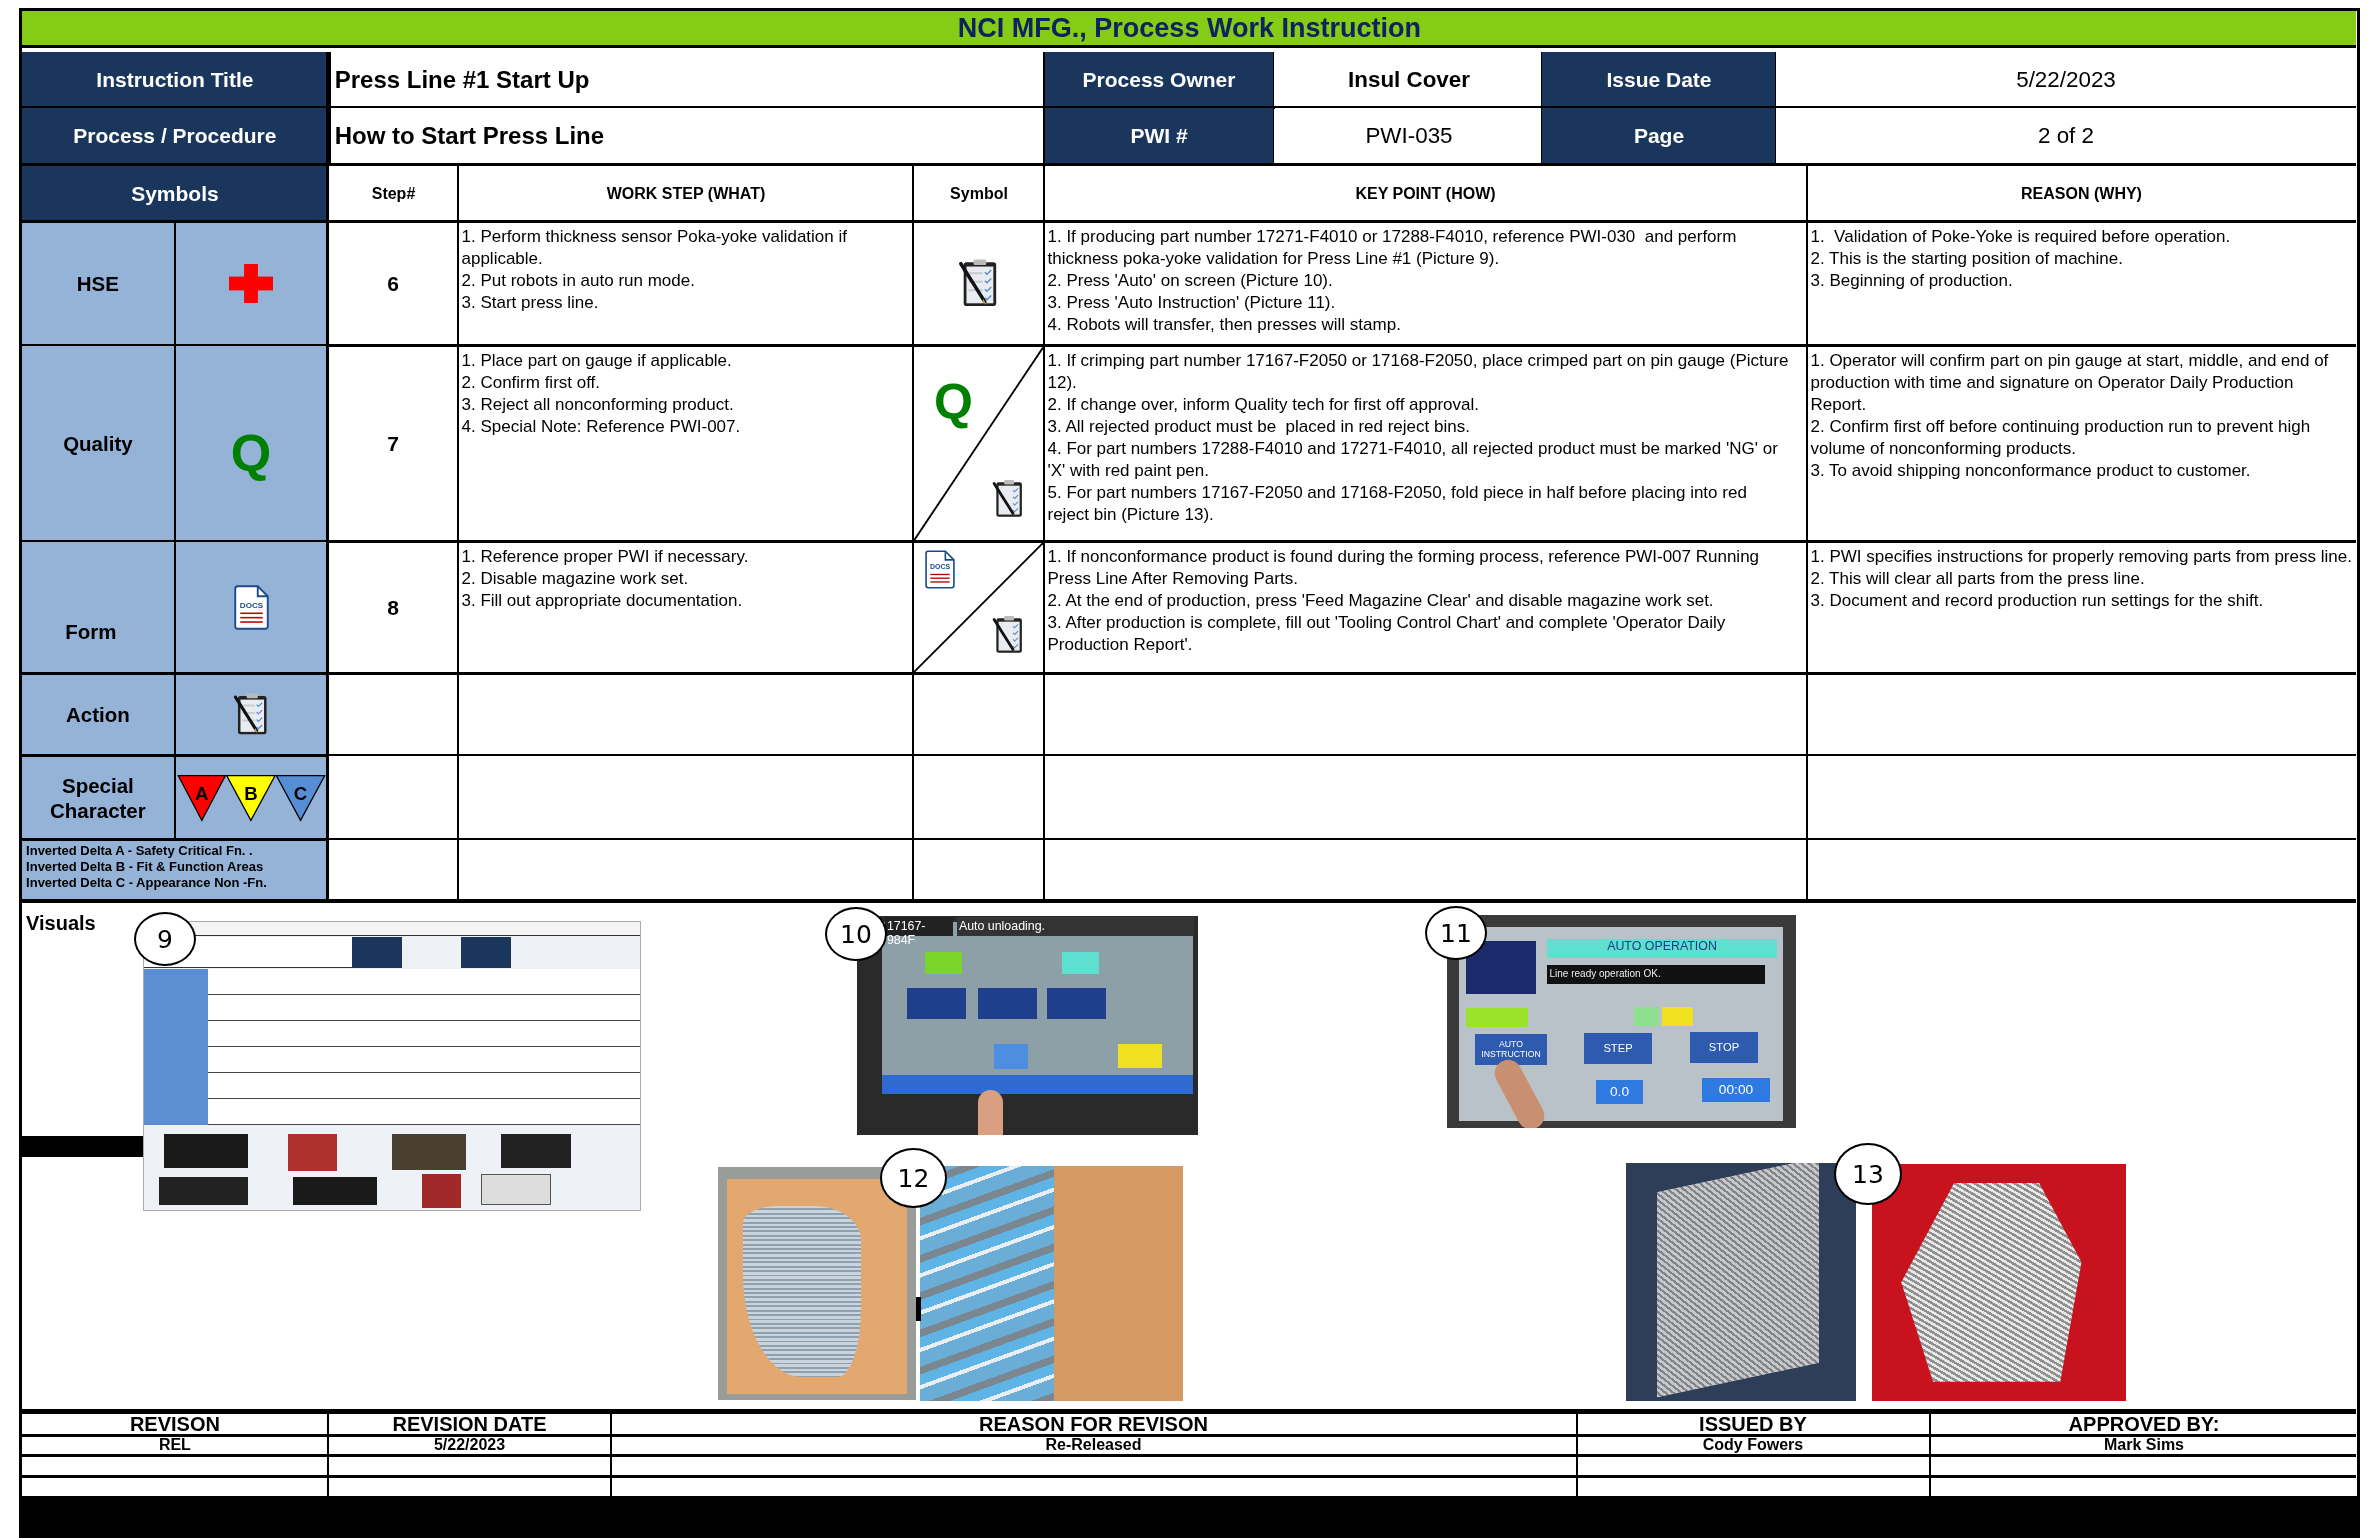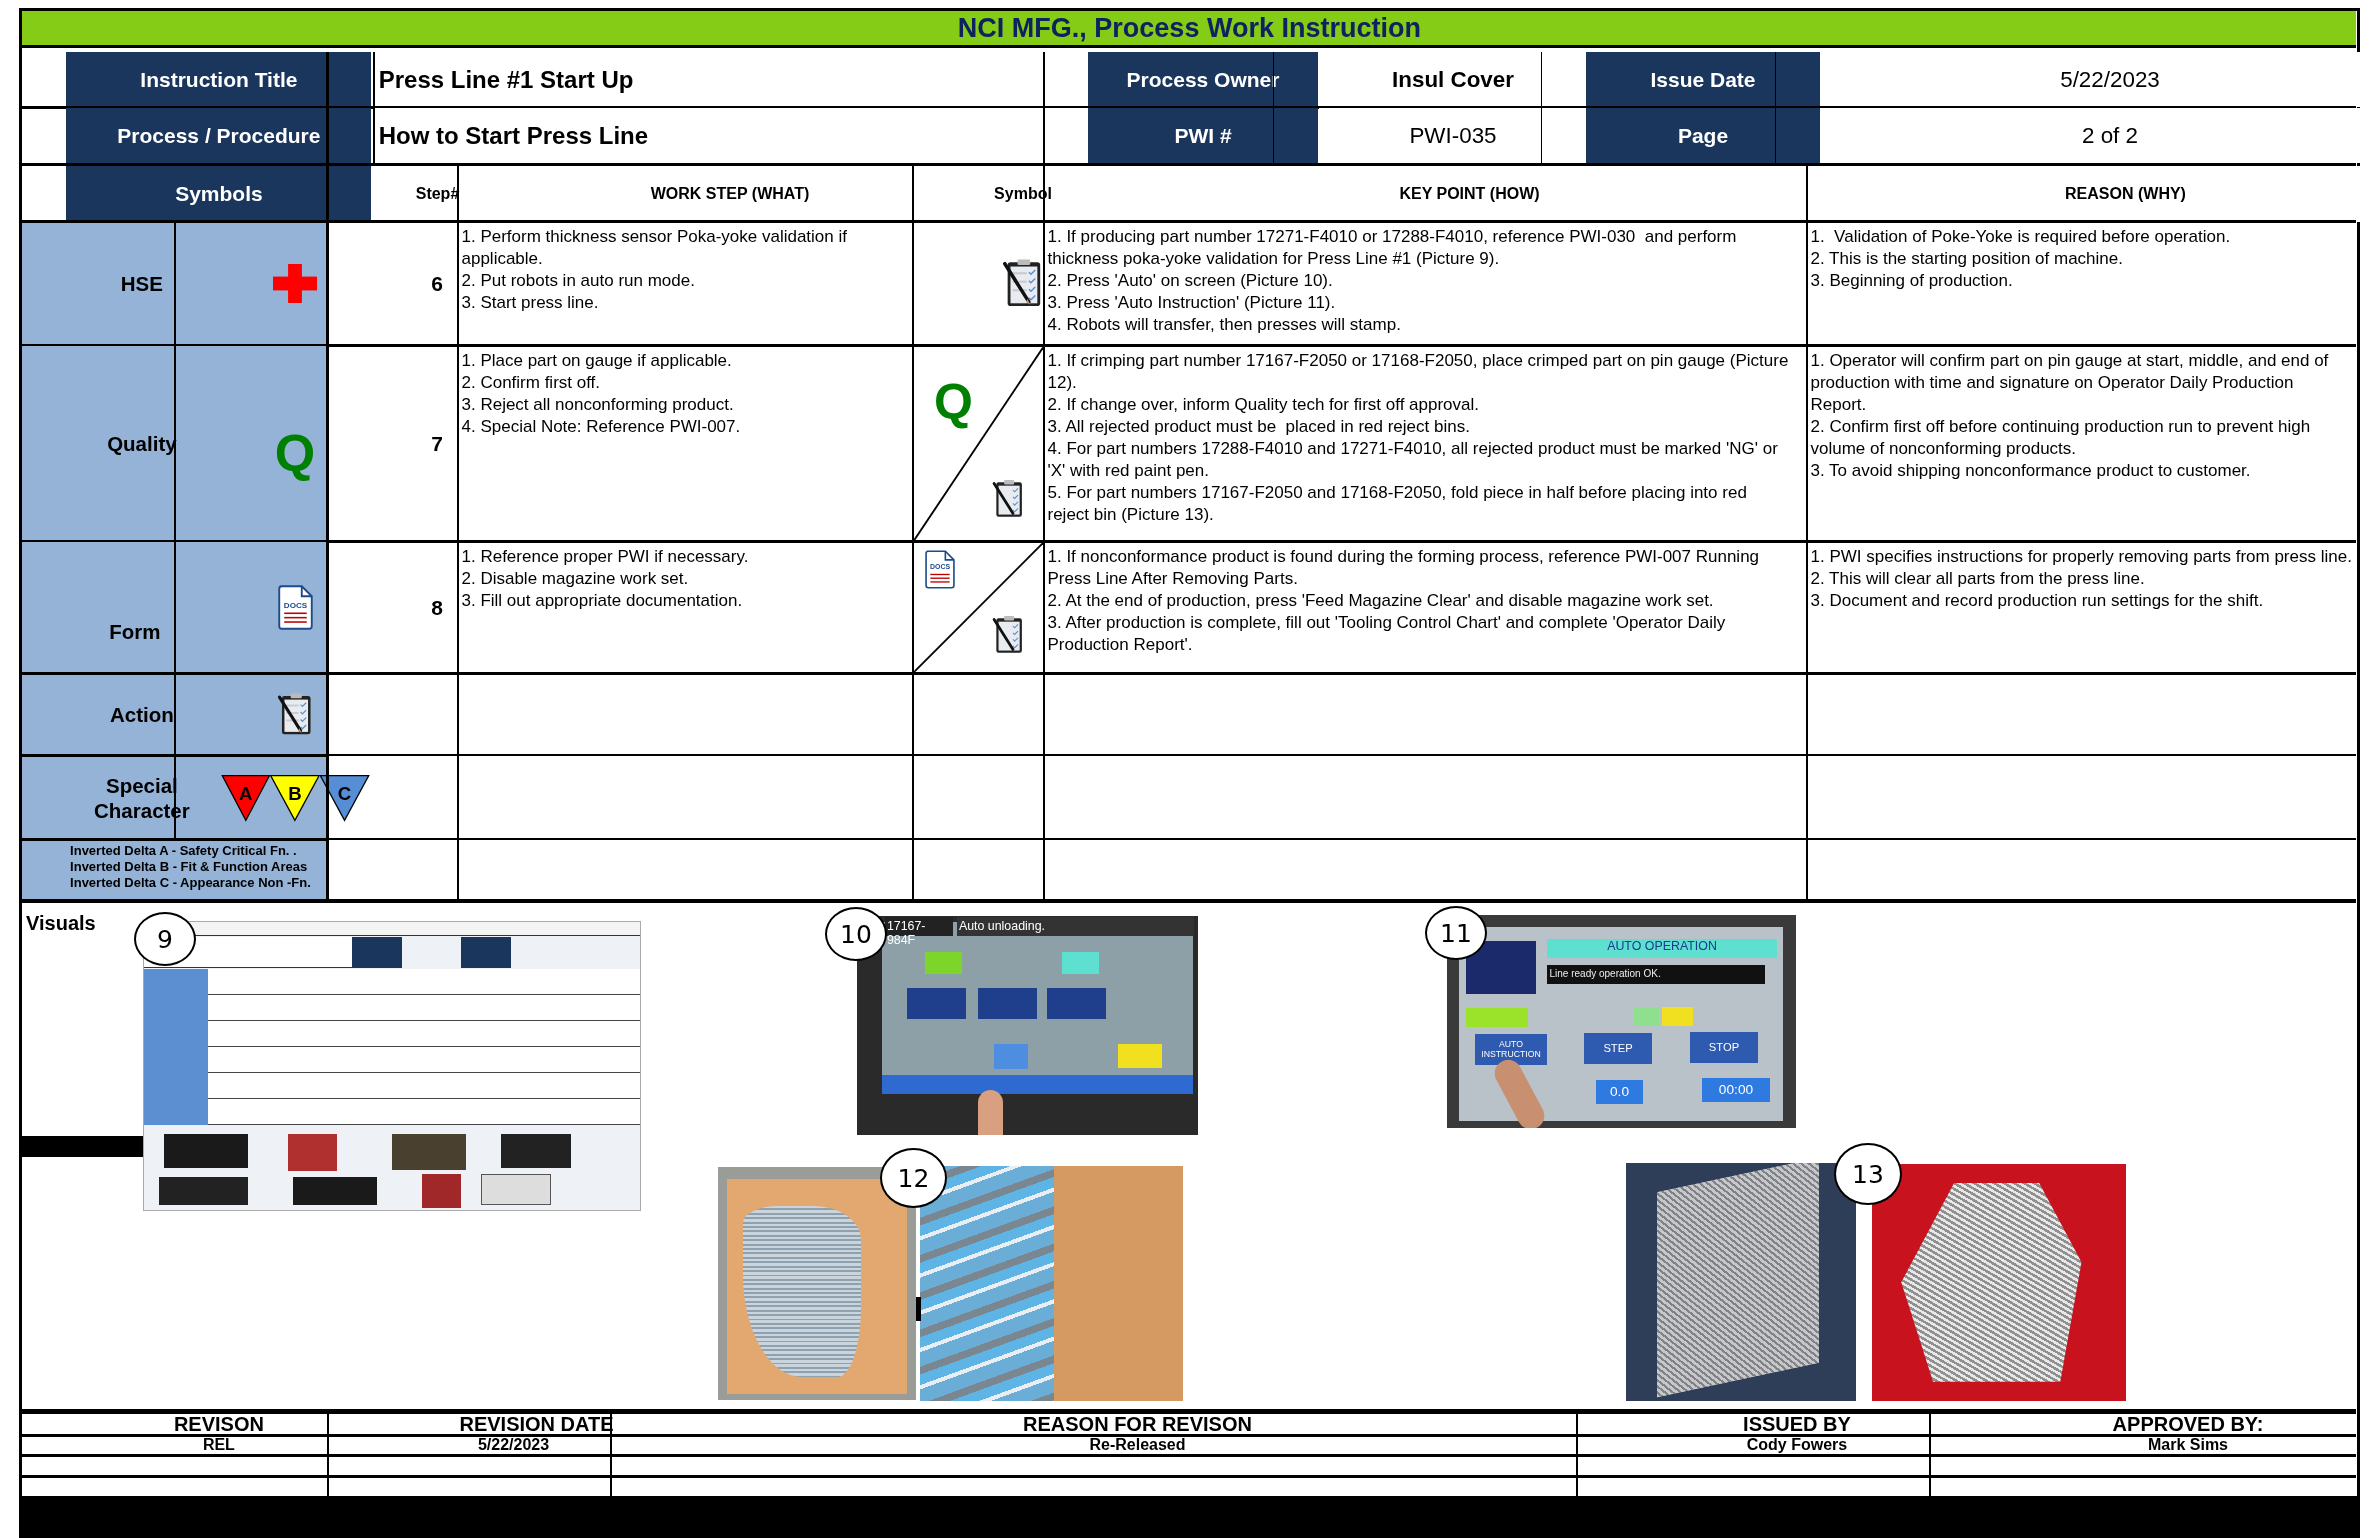--- a/index.html
+++ b/index.html
@@ -1,20 +1,20 @@
 <!DOCTYPE html>
 <html style="font-size:10px"><head>
 <meta charset="utf-8">
 <style>
   * { box-sizing: border-box; margin: 0; padding: 0; }
   html, body { width: 2377px; height: 1539px; background: #ffffff; overflow: hidden; }
   body { position: relative; font-family: "Liberation Sans", sans-serif; color: #000; }
   .abs { position: absolute; }
   .frame { left: 18.7px; top: 7.5px; width: 2341px; height: 1531px; border: 3.7px solid #000; background: #fff; }
-  .cell { position: absolute; display: flex; align-items: center; justify-content: center; text-align: center; overflow: hidden; margin-left: 44px; }
+  .cell { position: absolute; display: flex; align-items: center; justify-content: center; text-align: center; overflow: hidden; }
   .navy { background: #1b365d; color: #fff; font-weight: bold; }
   .lblue { background: #95b3d7; }
   .white { background: #fff; }
   .title-bar { left: 22.4px; top: 11.2px; width: 2334px; height: 37px; background: #84cc16; border-bottom: 3.7px solid #000;
     color: #0e2260; font-weight: bold; font-size: 27px; display: flex; align-items: center; justify-content: center; }
   .hdr-lbl { font-size: 21px; }
   .hdr-val { font-size: 24px; font-weight: bold; }
   .hdr-val-c { font-size: 22.4px; }
   .col-hdr { font-size: 16px; font-weight: bold; }
   .txt { position: absolute; font-size: 17px; line-height: 22px; text-align: left; white-space: pre-wrap; padding: 2.5px 2.5px; overflow: hidden; }
@@ -321,21 +321,21 @@
   <div style="position:absolute;left:31px;top:12.4px;width:162px;height:205px;background:repeating-linear-gradient(45deg,#d8d8d8 0 2.5px,#8a8a8a 2.5px 4.4px),#bbb;transform:skewY(-12deg);opacity:0.9;"></div>
 </div>
 <div class="photo" style="left:1872px;top:1164px;width:254px;height:237px;background:#c8121e;">
   <div style="position:absolute;left:18.7px;top:18.7px;width:212px;height:199px;background:repeating-linear-gradient(30deg,#e8e8e8 0 2.5px,#909090 2.5px 5px);clip-path:polygon(30% 0,70% 0,90% 40%,80% 100%,20% 100%,5% 50%);"></div>
 </div>
 <div class="badge" style="left:1834px;top:1143px;width:68px;height:62px;">13</div>
 
 <div class="hline" style="left:22.4px;top:1409px;width:2334px;height:5px;"></div>
 <div class="abs white" style="left:22.4px;top:1414px;width:2334px;height:92px;"></div>
 <div class="cell rev-hdr" style="left:22.4px;top:1414px;width:305px;height:21px;">REVISON</div>
-<div class="cell rev-hdr" style="left:338px;top:1414px;width:309px;height:21px;">REVISION DATE</div>
+<div class="cell rev-hdr" style="left:315px;top:1414px;width:309px;height:21px;">REVISION DATE</div>
 <div class="cell rev-hdr" style="left:611px;top:1414px;width:965px;height:21px;">REASON FOR REVISON</div>
 <div class="cell rev-hdr" style="left:1577px;top:1414px;width:352px;height:21px;">ISSUED BY</div>
 <div class="cell rev-hdr" style="left:1931px;top:1414px;width:426px;height:21px;">APPROVED BY:</div>
 
 <div class="hline" style="left:22.4px;top:1434px;width:2334px;height:2.5px;"></div>
 <div class="cell rev-val" style="left:22.4px;top:1436px;width:305px;height:18.7px;">REL</div>
 <div class="cell rev-val" style="left:329px;top:1436px;width:281px;height:18.7px;">5/22/2023</div>
 <div class="cell rev-val" style="left:611px;top:1436px;width:965px;height:18.7px;">Re-Released</div>
 <div class="cell rev-val" style="left:1577px;top:1436px;width:352px;height:18.7px;">Cody Fowers</div>
 <div class="cell rev-val" style="left:1931px;top:1436px;width:426px;height:18.7px;">Mark Sims</div>

